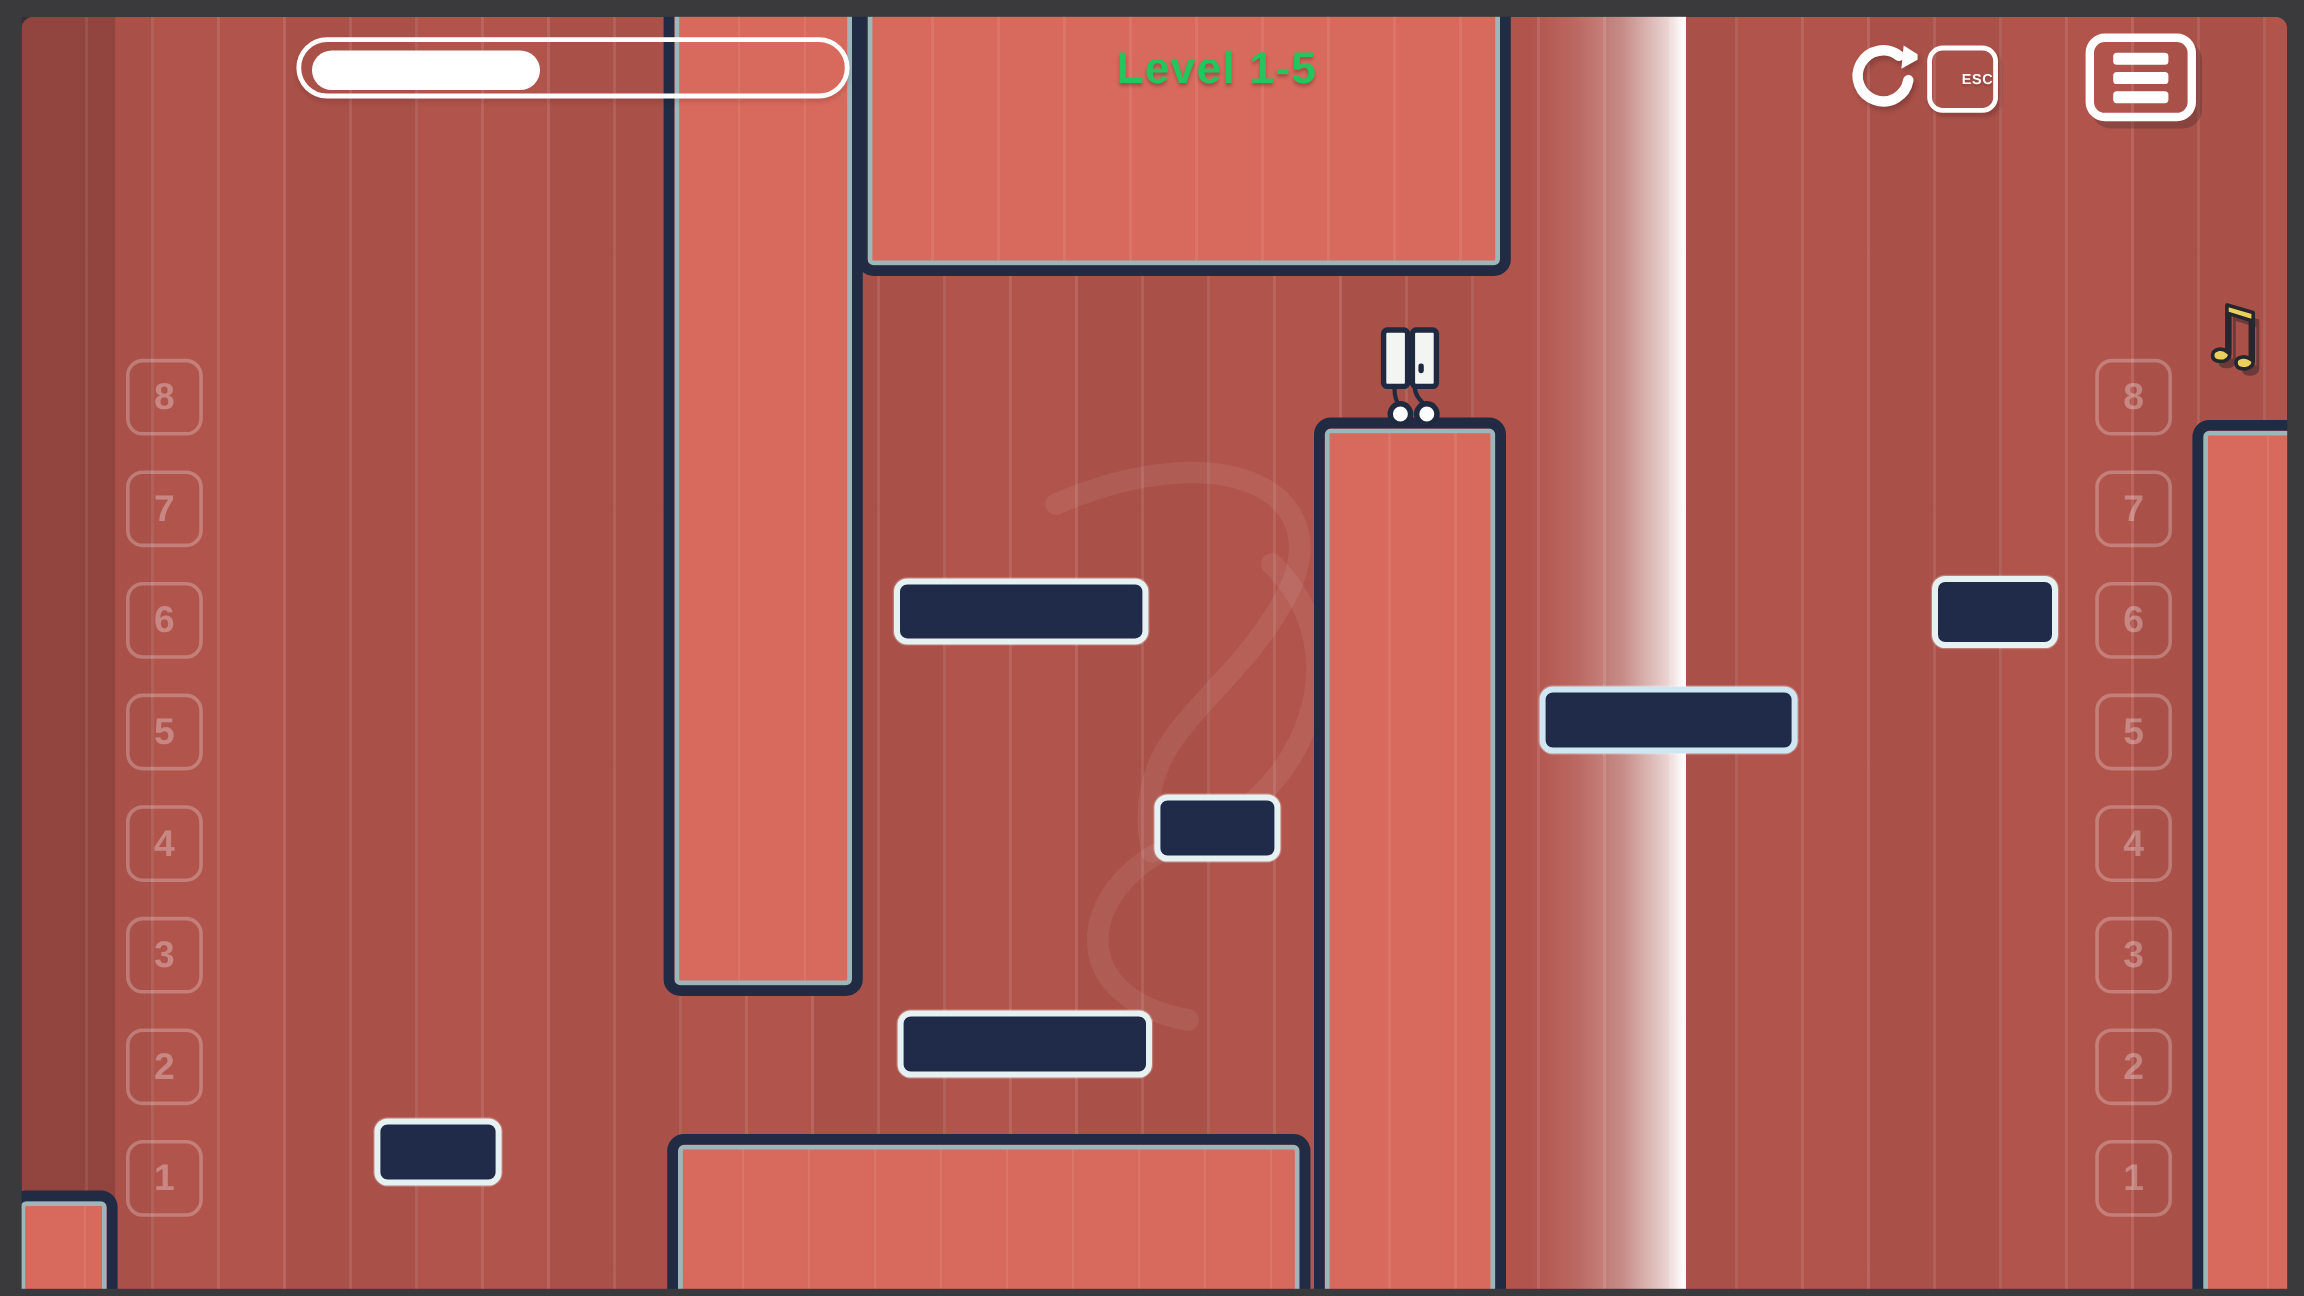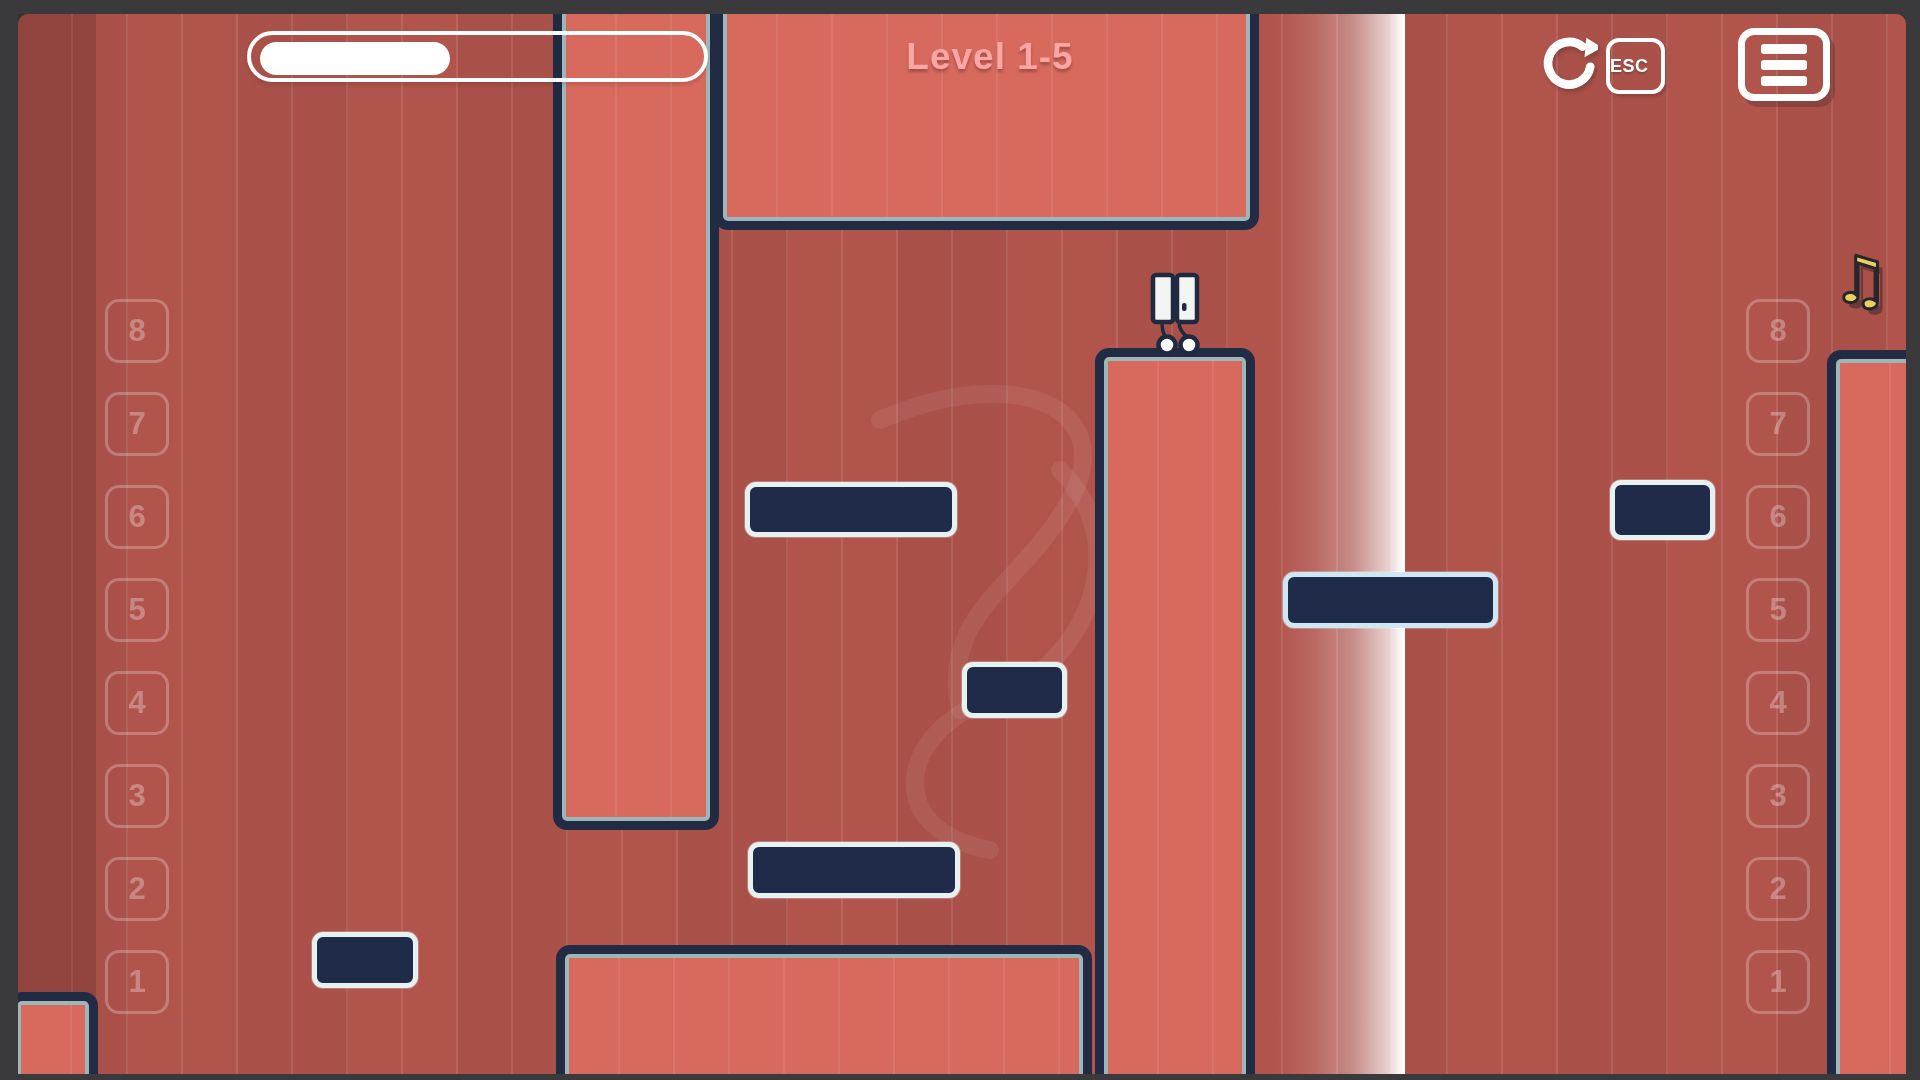--- a/index.html
+++ b/index.html
@@ -69,31 +69,31 @@
   #progress-bar{
     position:absolute;left:247px;top:31px;width:461px;height:51px;
     box-sizing:border-box;border:4px solid #ffffff;border-radius:26px;
     box-shadow:0 3px 4px rgba(0,0,0,0.12);
   }
   #progress-fill{
     position:absolute;left:9px;top:7px;height:33px;width:42%;
     background:#ffffff;border-radius:17px;
   }
   #level-title{
-    position:absolute;left:740px;top:36px;width:500px;
-    text-align:center;color:#fca5a5;font-size:37px;font-weight:bold;
+    position:absolute;left:764px;top:36px;width:500px;
+    text-align:center;color:#22c55e;font-size:37px;font-weight:bold;
     letter-spacing:1px;text-shadow:0 3px 3px rgba(0,0,0,0.25);
   }
   #restart-button{position:absolute;left:1540px;top:34px;width:58px;height:58px;cursor:pointer;
     filter:drop-shadow(2px 3px 2px rgba(0,0,0,0.2));}
   #esc-button{
     position:absolute;left:1606px;top:38px;width:59px;height:56px;box-sizing:border-box;
     border:4px solid #ffffff;border-radius:13px;cursor:pointer;
-    display:flex;align-items:center;justify-content:flex-start;
-    color:#ffffff;font-size:18px;font-weight:bold;letter-spacing:0.5px;
+    display:flex;align-items:center;justify-content:flex-end;
+    color:#ffffff;font-size:12px;font-weight:bold;letter-spacing:0.5px;
     text-shadow:0 2px 2px rgba(0,0,0,0.2);
     box-shadow:2px 3px 3px rgba(0,0,0,0.15);
   }
   #menu-button{
     position:absolute;left:1738px;top:28px;width:92px;height:73px;box-sizing:border-box;
     border:7px solid #ffffff;border-radius:16px;cursor:pointer;
     display:flex;flex-direction:column;align-items:center;justify-content:center;gap:6px;
     box-shadow:5px 6px 0 rgba(60,40,40,0.30);
     background:transparent;
   }

